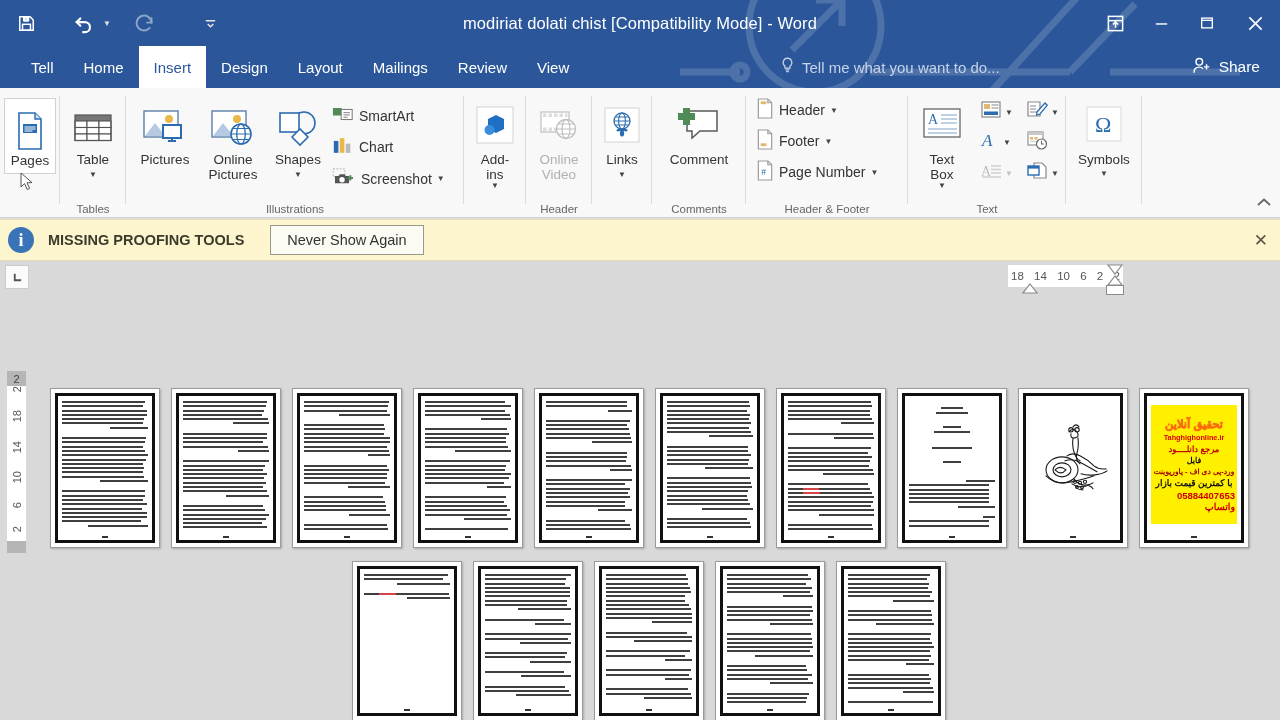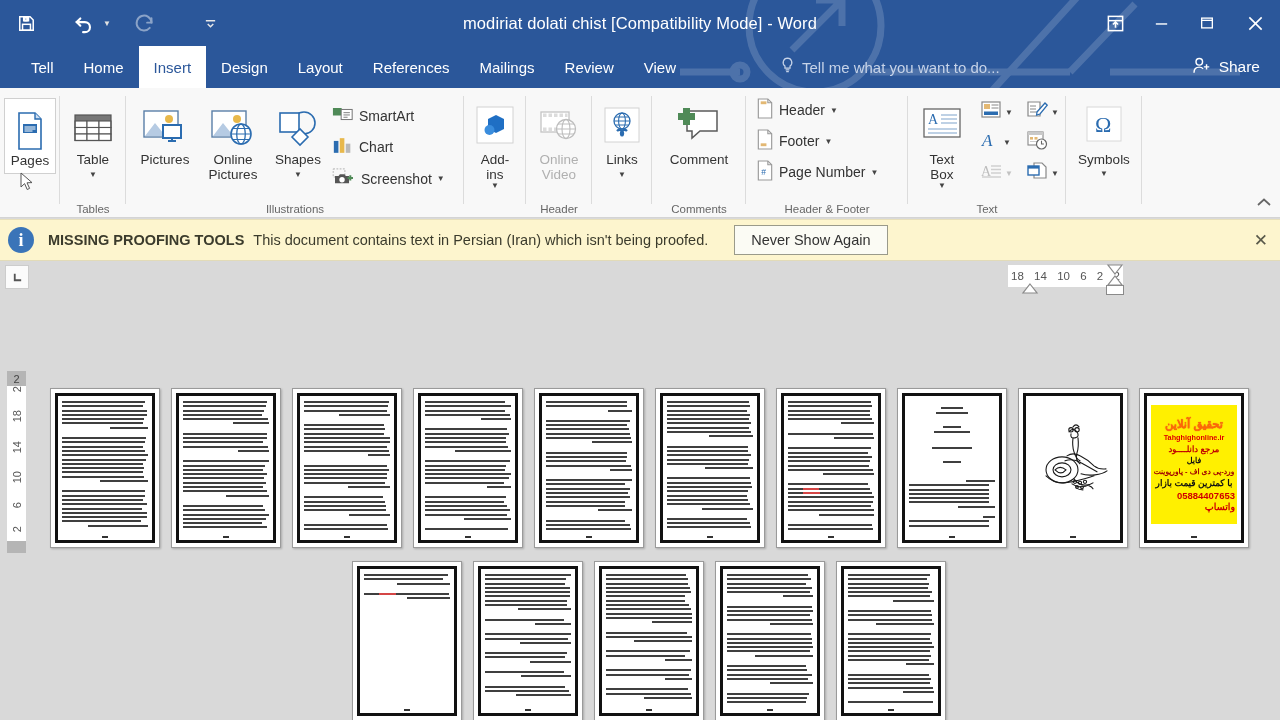--- a/index.html
+++ b/index.html
@@ -266,21 +266,20 @@
       <path d="M390 118 L455 50 M300 150 L400 40"></path>
       <circle cx="60" cy="118" r="7"></circle>
     </g>
   </svg>
   <div class="tabs">
     <div class="tab">Tell</div>
     <div class="tab">Home</div>
     <div class="tab active">Insert</div>
     <div class="tab">Design</div>
     <div class="tab">Layout</div>
-    <div class="tab">References</div>
     <div class="tab">Mailings</div>
     <div class="tab">Review</div>
     <div class="tab">View</div>
   </div>
   <div class="tellme">
     <span>
       <svg width="15" height="17" viewBox="0 0 14 18" fill="none" stroke="#c6d3e8" stroke-width="1.3">
         <path d="M7 1.2a4.6 4.6 0 0 0-2.7 8.3v2.2h5.4V9.5A4.6 4.6 0 0 0 7 1.2z"></path>
         <path d="M5 13.6h4 M5.6 15.6h2.8"></path>
       </svg>
@@ -657,21 +656,20 @@
   <div style="position:absolute; right:8px; bottom:4px;">
     <svg width="16" height="13" viewBox="0 0 16 13" fill="none" stroke="#666" stroke-width="1.7">
       <path d="M2 9 L8 3.5 L14 9"></path>
     </svg>
   </div>
 </div>
 
 <div id="notice">
   <div class="infoicon">i</div>
   <div class="ntitle">MISSING PROOFING TOOLS</div>
-  <div class="nbody">This document contains text in Persian (Iran) which isn't being proofed.</div>
   <div class="nbtn">Never Show Again</div>
   <div class="nclose">✕</div>
 </div>
 
 <div id="canvas">
 
   <div id="corner">
     <svg width="11" height="11" viewBox="0 0 12 12" stroke="#555" stroke-width="2" fill="none">
         <path d="M3 2 v7 h7"></path>
       </svg>

